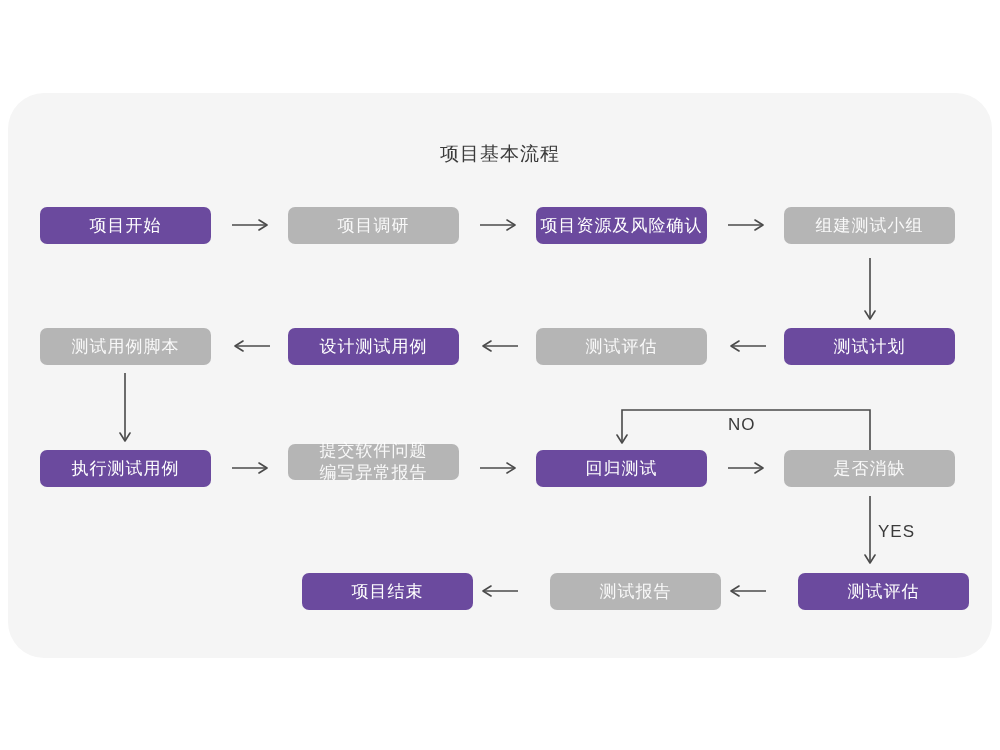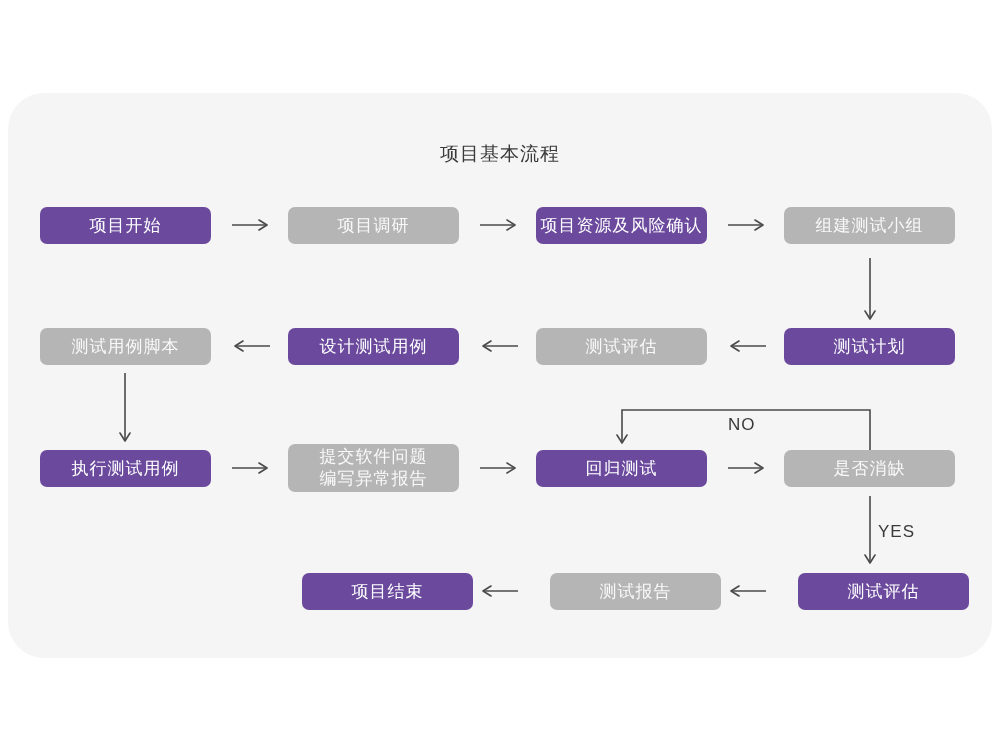--- a/index.html
+++ b/index.html
@@ -51,21 +51,21 @@
     justify-content:center;
     text-align:center;
     font-size:17px;
     letter-spacing:1px;
     white-space:pre-line;
     line-height:22px;
     color:var(--nodeText);
   }
   .node.purple{background:var(--purple);}
   .node.gray{background:var(--gray);color:rgba(255,255,255,0.92);}
-  .node.tall{height:48px;}
+  .node.tall{height:36px;}
   .c1{left:40px;} .c2{left:288px;} .c3{left:536px;} .c4{left:784px;border-radius:7px;}
   .r1{top:207px;} .r2{top:328px;} .r3{top:450px;} .r4{top:573px;margin-left:14px;}
   .node.tall.r3{top:444px;}
   .edge-label{
     position:absolute;
     font-size:17px;
     letter-spacing:1px;
     color:var(--ink);
   }
   .edge-label.no{left:728px;top:415px;}

